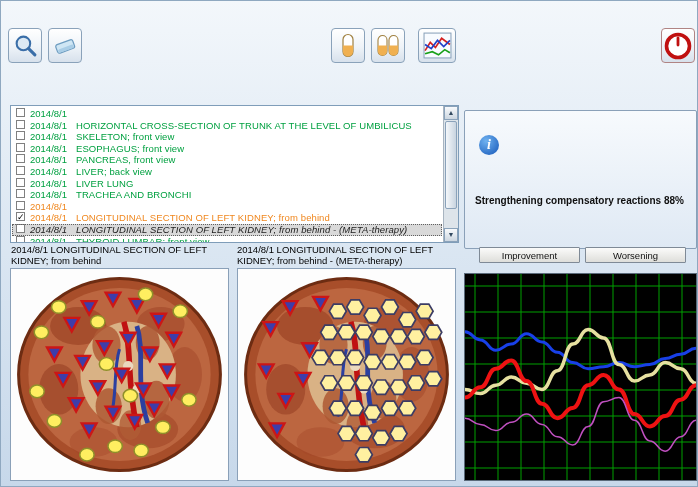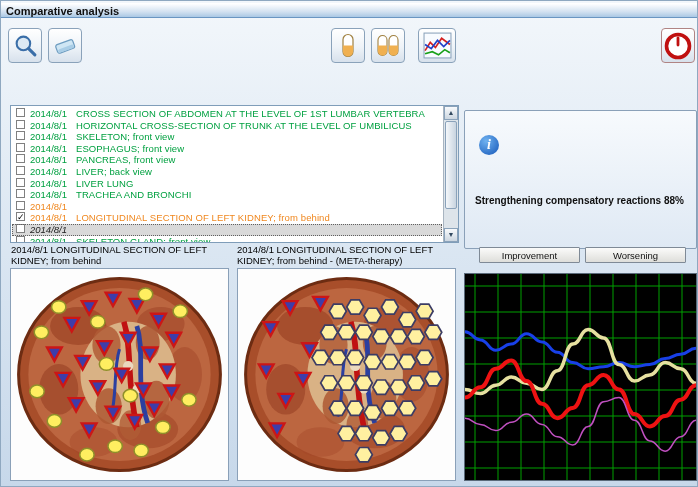--- a/index.html
+++ b/index.html
@@ -86,23 +86,20 @@
 
   .chartbox { position:absolute; left:463px; top:272px; width:233px; height:208px;
     background:#000; border:1px solid #5a6a7a; }
   .chartbox svg { width:100%; height:100%; display:block; }
 </style>
 </head>
 <body>
 
 <div class="window">
 
-  <div class="titlebar">
-    <span>Comparative analysis</span>
-  </div>
 
   <button class="tbtn" id="btn-zoom">
     <span class="icw">
       <svg width="25" height="25" viewBox="0 0 24 24">
           <circle cx="10" cy="10" r="6.5" fill="#dce9f4" stroke="#3a6ea8" stroke-width="2"></circle>
           <line x1="15" y1="15" x2="21" y2="21" stroke="#3a6ea8" stroke-width="3" stroke-linecap="round"></line>
         </svg>
     </span>
   </button>
 
@@ -155,21 +152,20 @@
           <rect x="12.6" y="4.5" width="2.8" height="10" rx="1.4" fill="#c01010"></rect>
         </svg>
     </span>
   </button>
 
   <div class="listbox">
     <div class="list-rows" id="list-rows">
         <div class="lrow">
           <span class="cb"></span>
           <span class="date c-green">2014/8/1</span>
-          <span class="lbl c-green">CROSS SECTION OF ABDOMEN AT THE LEVEL OF 1ST LUMBAR VERTEBRA</span>
         </div>
         <div class="lrow">
           <span class="cb"></span>
           <span class="date c-green">2014/8/1</span>
           <span class="lbl c-green">HORIZONTAL CROSS-SECTION OF TRUNK AT THE LEVEL OF UMBILICUS</span>
         </div>
         <div class="lrow">
           <span class="cb"></span>
           <span class="date c-green">2014/8/1</span>
           <span class="lbl c-green">SKELETON; front view</span>
@@ -204,25 +200,26 @@
           <span class="date c-orange">2014/8/1</span>
         </div>
         <div class="lrow">
           <span class="cb">✓</span>
           <span class="date c-orange">2014/8/1</span>
           <span class="lbl c-orange">LONGITUDINAL  SECTION  OF  LEFT KIDNEY; from behind</span>
         </div>
         <div class="lrow sel">
           <span class="cb"></span>
           <span class="date c-dark it">2014/8/1</span>
-        </div>
-        <div class="lrow">
-          <span class="cb"></span>
-          <span class="date c-green">2014/8/1</span>
-          <span class="lbl c-green">SKELETON GLAND; front view</span>
+          <span class="lbl c-dark it">LONGITUDINAL  SECTION  OF  LEFT KIDNEY; from behind - (META-therapy)</span>
+        </div>
+        <div class="lrow">
+          <span class="cb"></span>
+          <span class="date c-green">2014/8/1</span>
+          <span class="lbl c-green">THYROID LUMBAR; front view</span>
         </div>
       </div>
     <div class="vscroll">
       <div class="sbtn up">▲</div>
       <div class="sthumb"></div>
       <div class="sbtn down">▼</div>
     </div>
   </div>
 
   <div class="caption" id="cap-left">2014/8/1  LONGITUDINAL  SECTION  OF  LEFT KIDNEY; from behind</div>

